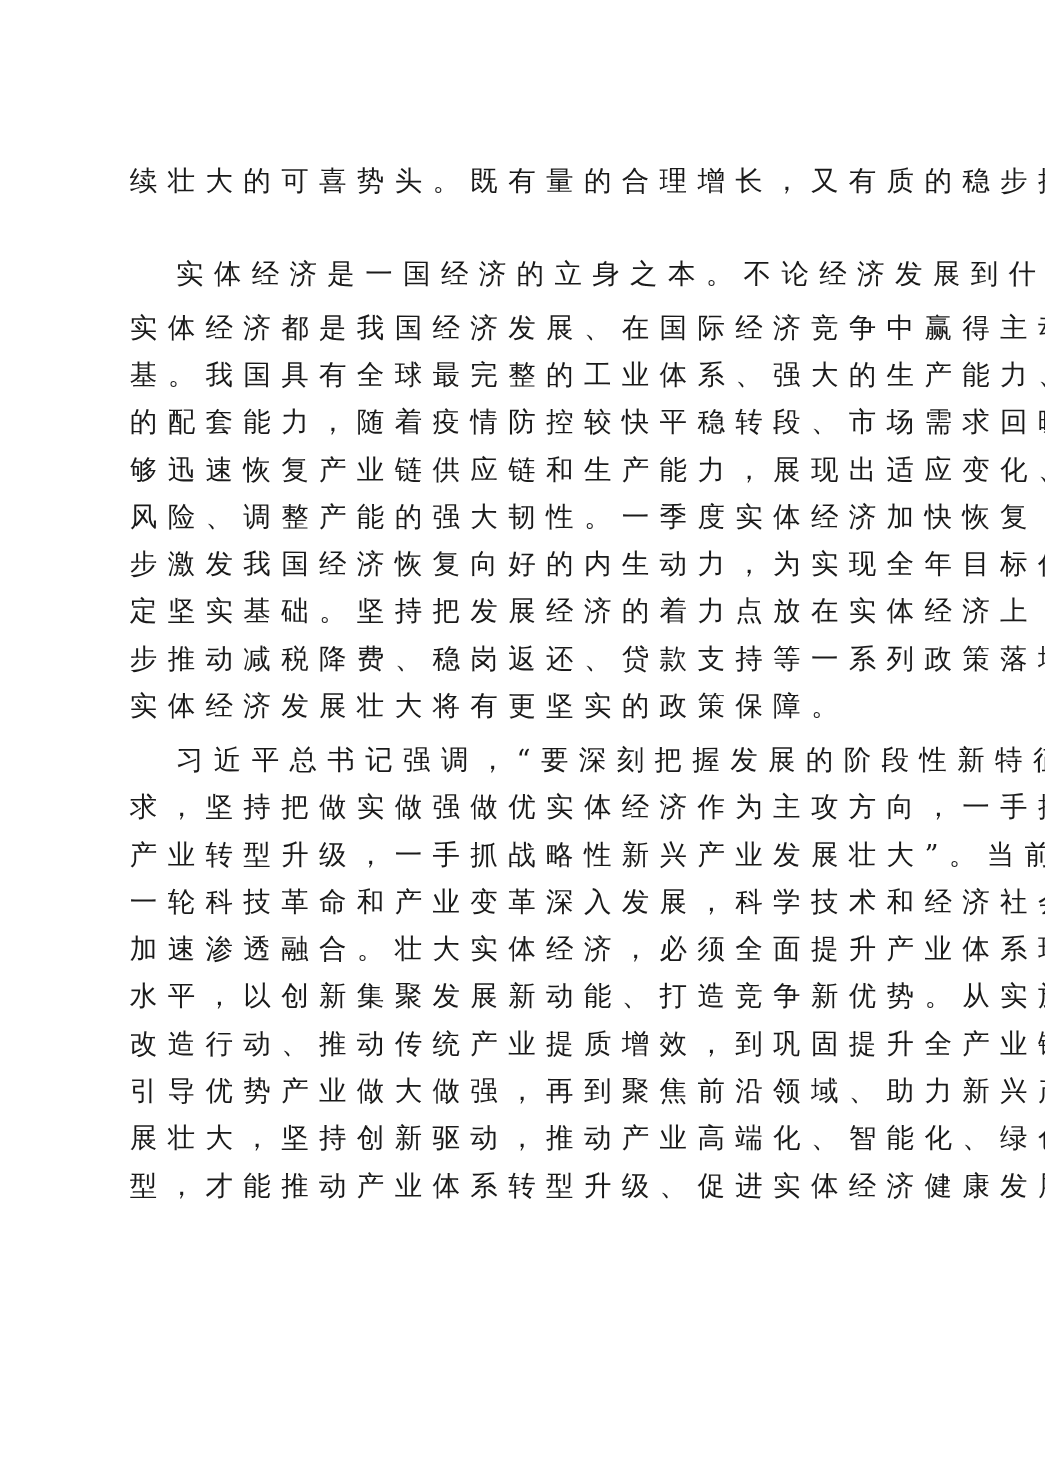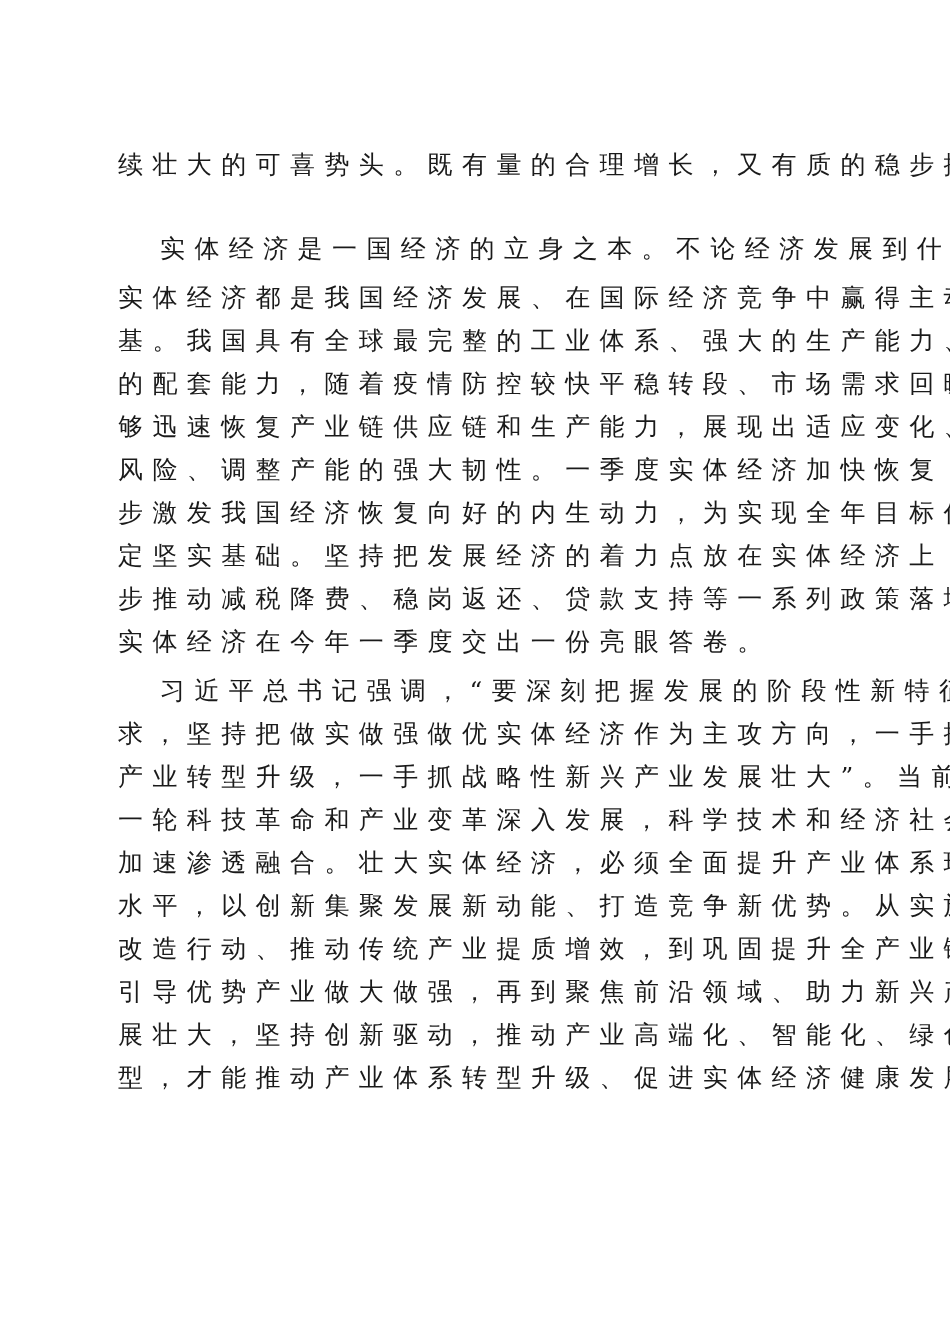--- a/index.html
+++ b/index.html
@@ -43,21 +43,21 @@
   <div class="line" style="top:144px">续壮大的可喜势头。既有量的合理增长，又有质的稳步提升，</div>
   <div class="line indent" style="top:228px">实体经济是一国经济的立身之本。不论经济发展到什么时候，</div>
   <div class="line" style="top:277px">实体经济都是我国经济发展、在国际经济竞争中赢得主动的根</div>
   <div class="line" style="top:320px">基。我国具有全球最完整的工业体系、强大的生产能力、完善</div>
   <div class="line" style="top:363px">的配套能力，随着疫情防控较快平稳转段、市场需求回暖，能</div>
   <div class="line" style="top:406px">够迅速恢复产业链供应链和生产能力，展现出适应变化、抗击</div>
   <div class="line" style="top:449px">风险、调整产能的强大韧性。一季度实体经济加快恢复，进一</div>
   <div class="line" style="top:492px">步激发我国经济恢复向好的内生动力，为实现全年目标任务奠</div>
   <div class="line" style="top:535px">定坚实基础。坚持把发展经济的着力点放在实体经济上，进一</div>
   <div class="line" style="top:578px">步推动减税降费、稳岗返还、贷款支持等一系列政策落地见效，</div>
-  <div class="line" style="top:621px">实体经济在今年一季度交出一份亮眼答卷。</div>
+  <div class="line" style="top:621px">实体经济发展壮大将有更坚实的政策保障。</div>
   <div class="line indent" style="top:670px">习近平总书记强调，“要深刻把握发展的阶段性新特征新要</div>
   <div class="line" style="top:713px">求，坚持把做实做强做优实体经济作为主攻方向，一手抓传统</div>
   <div class="line" style="top:756px">产业转型升级，一手抓战略性新兴产业发展壮大”。当前，新</div>
   <div class="line" style="top:799px">一轮科技革命和产业变革深入发展，科学技术和经济社会发展</div>
   <div class="line" style="top:842px">加速渗透融合。壮大实体经济，必须全面提升产业体系现代化</div>
   <div class="line" style="top:885px">水平，以创新集聚发展新动能、打造竞争新优势。从实施技术</div>
   <div class="line" style="top:928px">改造行动、推动传统产业提质增效，到巩固提升全产业链优势、</div>
   <div class="line" style="top:971px">引导优势产业做大做强，再到聚焦前沿领域、助力新兴产业发</div>
   <div class="line" style="top:1014px">展壮大，坚持创新驱动，推动产业高端化、智能化、绿色化转</div>
   <div class="line" style="top:1057px">型，才能推动产业体系转型升级、促进实体经济健康发展。</div>

